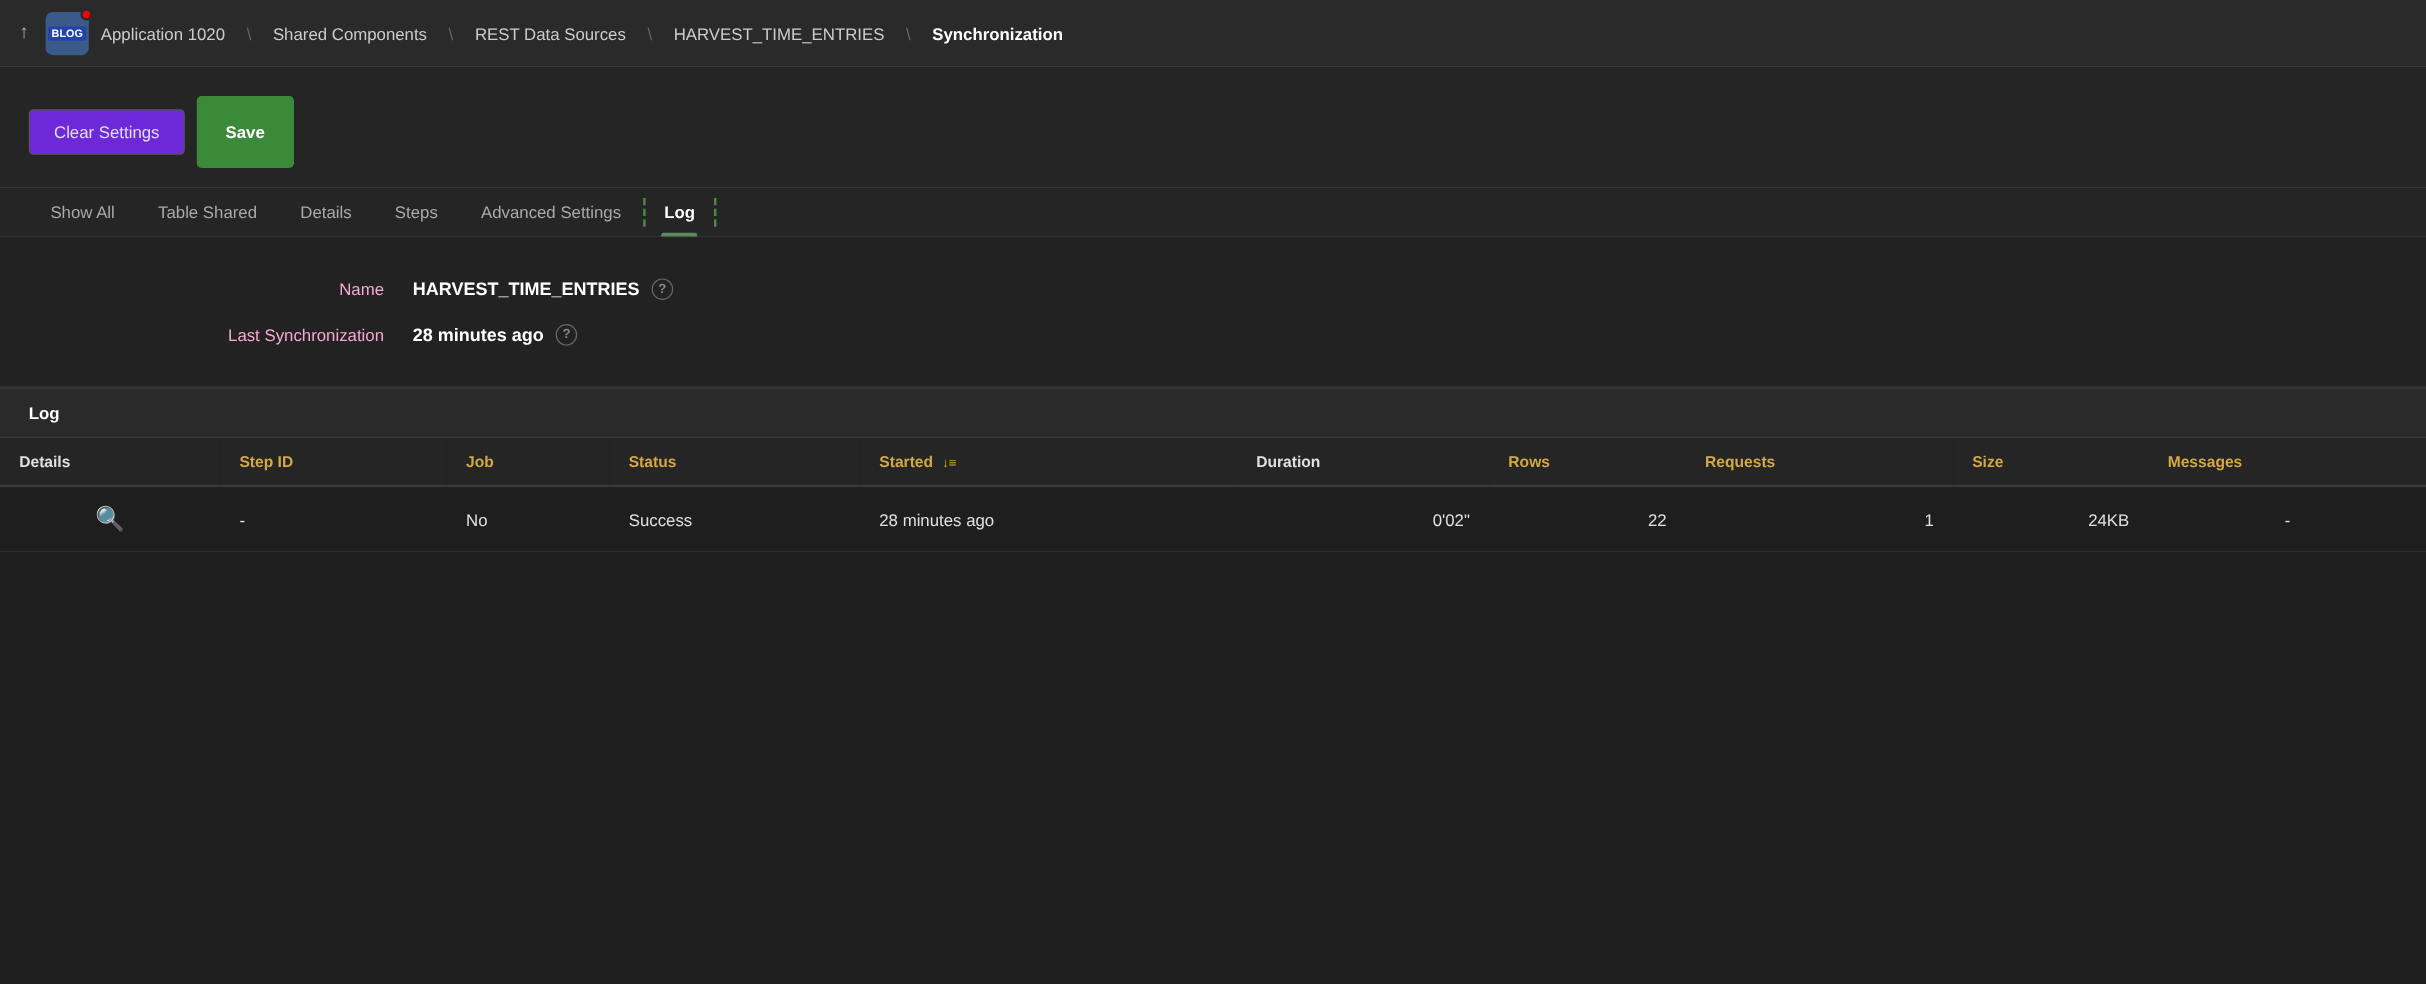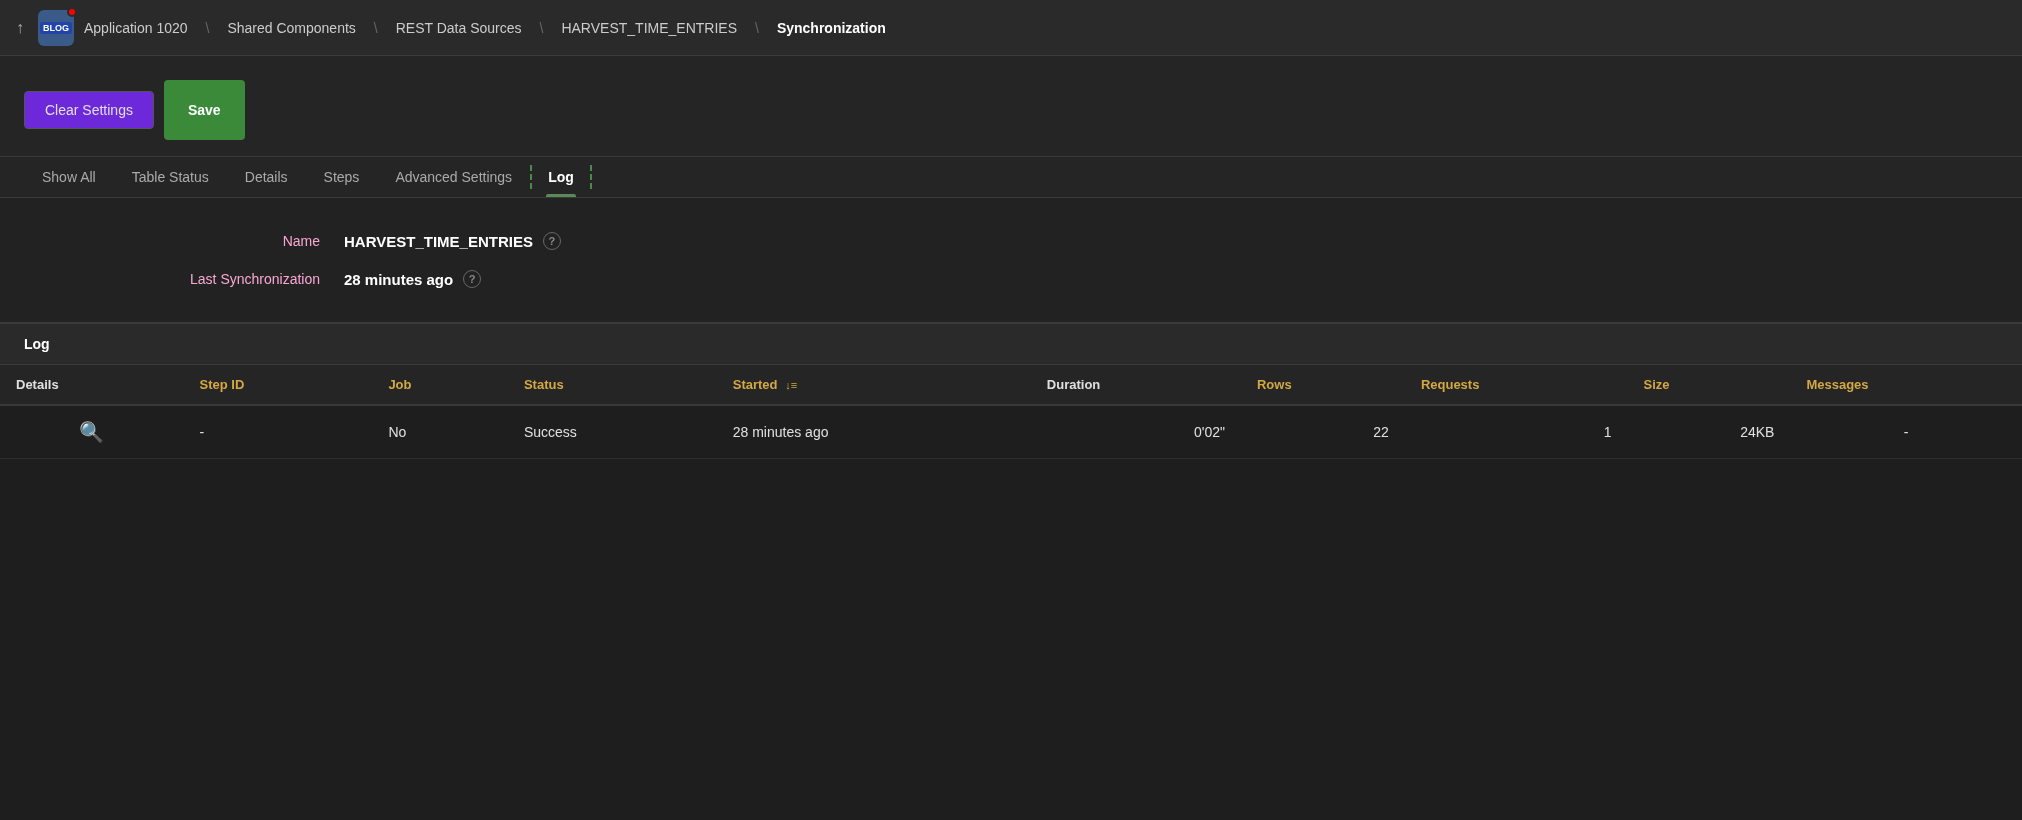--- a/index.html
+++ b/index.html
@@ -310,21 +310,21 @@
 
 <div class="page-header">
   <div class="header-actions">
     <button class="btn-clear">Clear Settings</button>
     <button class="btn-save">Save</button>
   </div>
 </div>
 
 <div class="tab-nav">
   <div class="tab-item">Show All</div>
-  <div class="tab-item">Table Status</div>
+  <div class="tab-item">Table Shared</div>
   <div class="tab-item">Details</div>
   <div class="tab-item">Steps</div>
   <div class="tab-item">Advanced Settings</div>
   <div style="position:relative; display:inline-flex; align-items:center;">
     <span style="position:absolute; left:0; top:8px; bottom:8px; border-left: 2px dashed #4a8a4a;"></span>
     <div class="tab-item active">Log</div>
     <span style="position:absolute; right:0; top:8px; bottom:8px; border-right: 2px dashed #4a8a4a;"></span>
   </div>
 </div>
 

